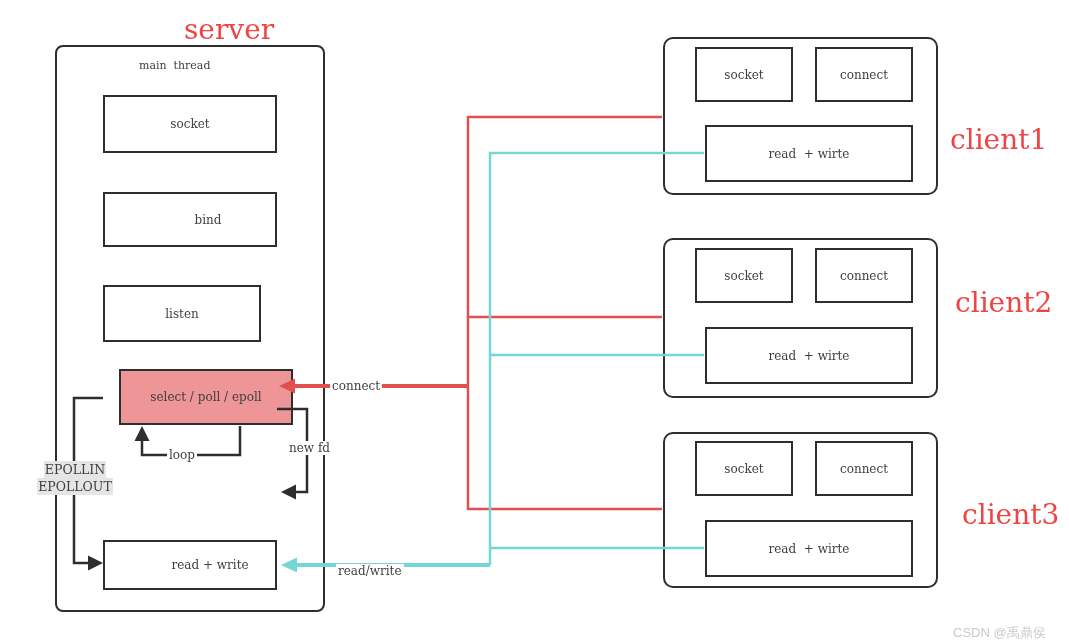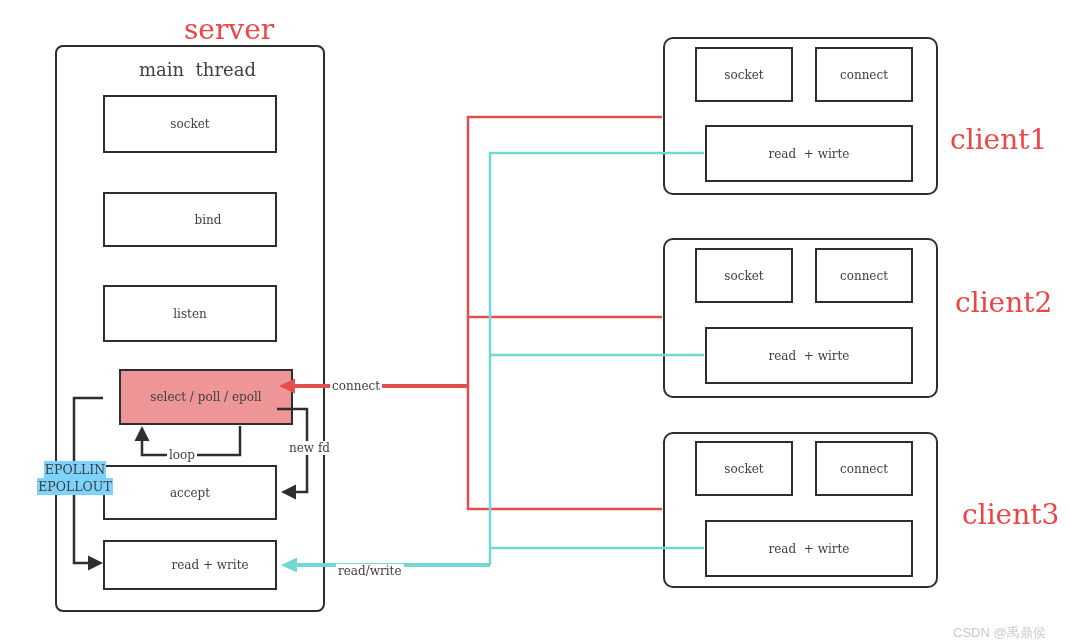--- a/index.html
+++ b/index.html
@@ -17,26 +17,26 @@
   .frame{position:absolute;border:2.5px solid var(--stroke,#2e2e2e);box-sizing:border-box;
          background:transparent;z-index:2;}
   .rounded8{border-radius:8px;}
   .rounded10{border-radius:10px;}
   .box{position:absolute;border:2.5px solid var(--stroke,#2e2e2e);box-sizing:border-box;
        display:flex;align-items:center;justify-content:center;background:#fff;z-index:2;
        font-size:12px;white-space:pre;text-align:center;}
   .select-fill{background:var(--select-fill,#ee9598);}
   .big-title{position:absolute;font-weight:normal;font-size:28px;color:#ef4444;z-index:2;
              white-space:nowrap;}
-  .small-label{position:absolute;font-size:18px;z-index:2;white-space:pre;}
+  .small-label{position:absolute;font-size:11px;z-index:2;white-space:pre;}
   .wire-label{position:absolute;font-size:12px;background:#fff;padding:0 2px;z-index:4;
               white-space:nowrap;line-height:14px;}
   .epoll-wrap{position:absolute;left:36px;top:461px;width:78px;text-align:center;z-index:4;
               font-size:12.5px;line-height:17px;}
-  .epoll-wrap span{background:#7dd3fc;padding:0 1px;display:inline-block;}
+  .epoll-wrap span{background:#e5e5e5;padding:0 1px;display:inline-block;}
   .watermark{position:absolute;left:953px;top:624px;font-size:13px;z-index:2;
              font-family:"Liberation Sans","DejaVu Sans",sans-serif;
              color:var(--watermark,#c9c9c9);white-space:nowrap;}
 </style>
 </head>
 <body>
 
 <div class="stage">
 
   <svg class="wires" width="1069" height="642" viewBox="0 0 1069 642">
@@ -61,23 +61,22 @@
     <polyline class="blk" points="103,398 74,398 74,563 88,563"></polyline>
     <polygon class="blk-head" points="103,563 88,555.5 88,570.5"></polygon>
   </svg>
 
   <div class="big-title" style="left:184px;top:13px;">server</div>
   <div class="frame rounded8" style="left:55px;top:45px;width:270px;height:567px;"></div>
   <div class="small-label" style="left:139px;top:59px;">main  thread</div>
 
   <div class="box" style="left:103px;top:95px;width:174px;height:58px;">socket</div>
   <div class="box" style="left:103px;top:192px;width:174px;height:55px;padding-left:36px;">bind</div>
-  <div class="box" style="left:103px;top:285px;width:174px;height:57px;">listen</div>
+  <div class="box" style="left:103px;top:285px;width:158px;height:57px;">listen</div>
   <div class="box select-fill" style="left:103px;top:369px;width:174px;height:56px;margin-left:16px;">select / poll / epoll</div>
-  <div class="box" style="left:103px;top:465px;width:174px;height:55px;">accept</div>
   <div class="box" style="left:103px;top:540px;width:174px;height:50px;padding-left:40px;">read + write</div>
 
   <div class="epoll-wrap">
     <span>EPOLLIN</span><br>
     <span>EPOLLOUT</span>
   </div>
 
   <div class="wire-label" style="left:330px;top:379px;">connect</div>
   <div class="wire-label" style="left:336px;top:564px;">read/write</div>
   <div class="wire-label" style="left:167px;top:448px;">loop</div>

